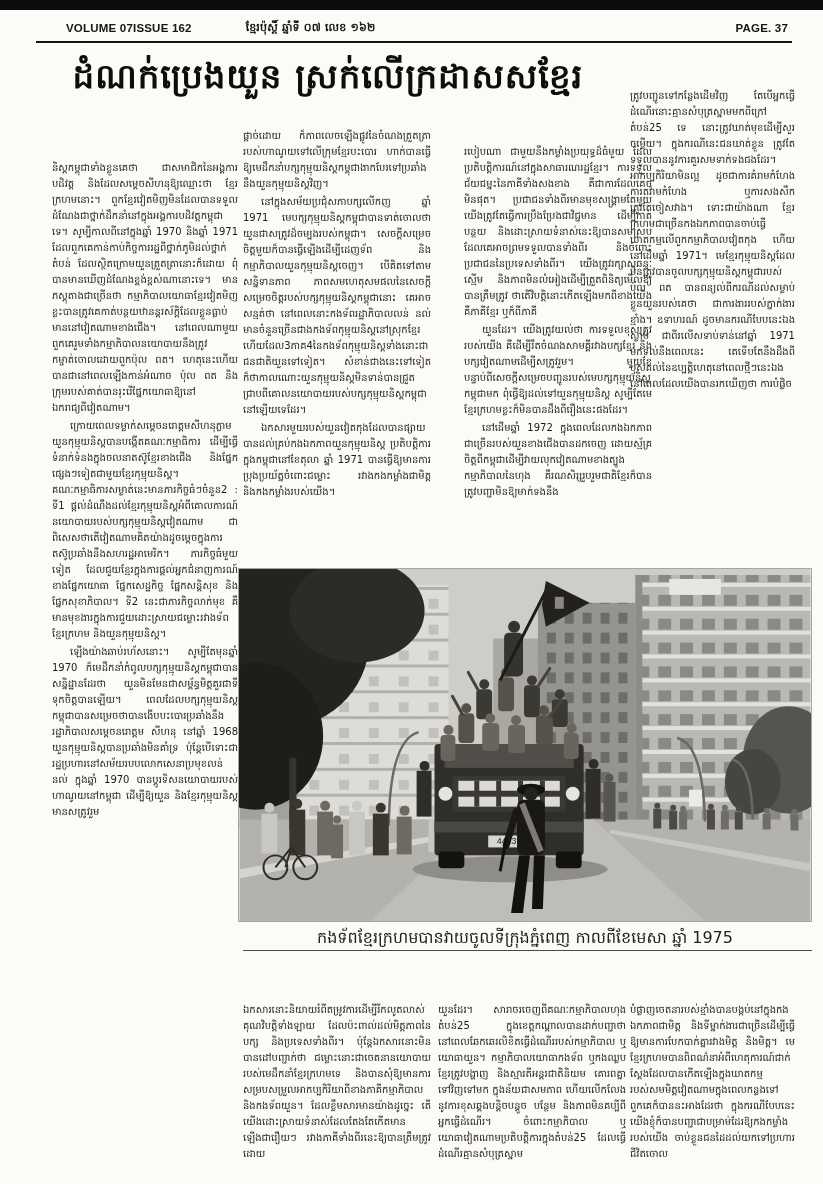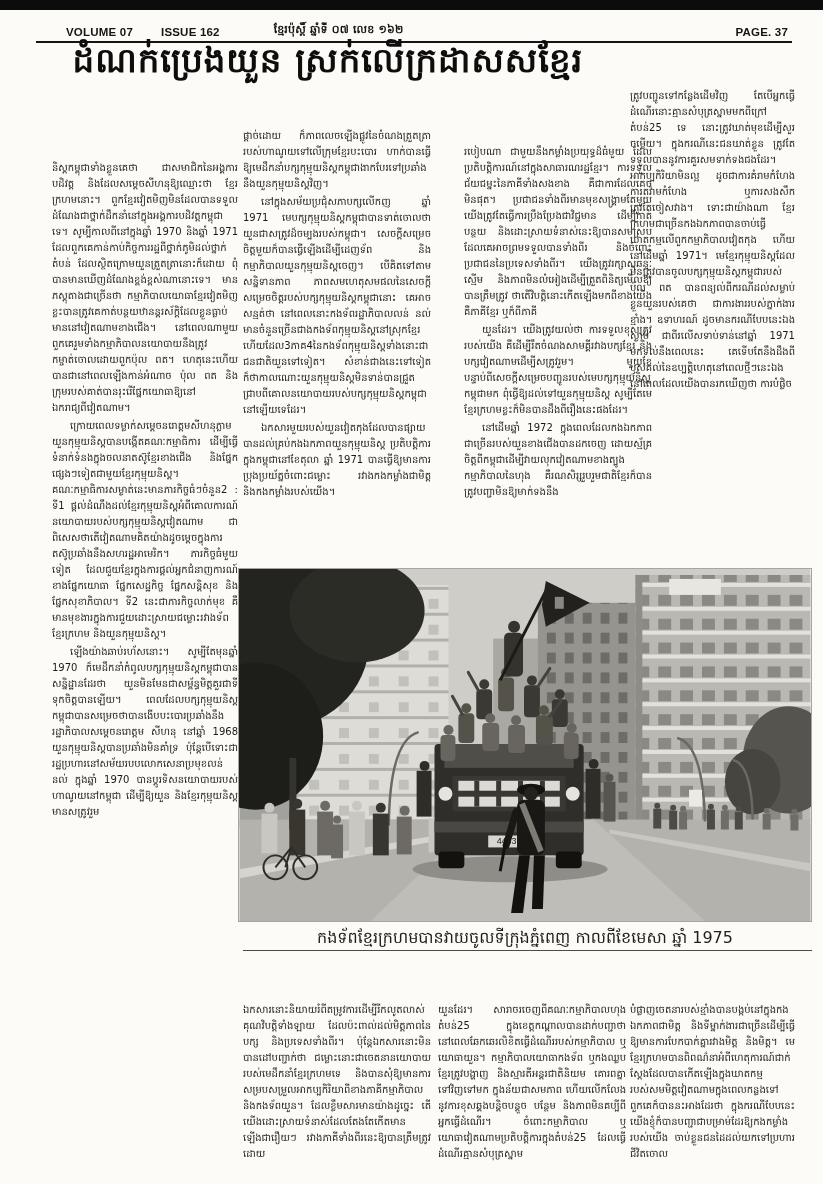--- a/index.html
+++ b/index.html
@@ -4,32 +4,32 @@
 <style>
   html,body { margin:0; padding:0; background:#9a9a9a; }
   .page {
     position:relative; width:823px; height:1184px; margin:0 auto;
     background:#fcfbf8; color:#171511; overflow:hidden;
     font-family:"Liberation Serif", serif;
   }
   .topbar { position:absolute; top:0; left:0; width:823px; height:10px; background:#0c0c0c; }
   .masthead {
     position:absolute; top:17px; left:36px; width:756px; height:21px;
-    display:flex; align-items:flex-end; padding-bottom:3px;
+    display:flex; align-items:center; padding-bottom:3px;
     border-bottom:2.5px solid #141414;
     font-family:"Liberation Sans", sans-serif; font-weight:bold; font-size:11.5px;
     letter-spacing:0.2px; white-space:nowrap;
   }
   .masthead .vol { margin-left:30px; }
-  .masthead .iss { margin-left:28px; }
+  .masthead .iss { }
   .masthead .kh-name { margin-left:44px; font-family:"DejaVu Sans", sans-serif; font-size:11px;padding-left:10px; }
   .masthead .adv { margin-left:56px; }
   .masthead .pg { margin-left:auto; margin-right:4px; }
   .headline {
-    position:absolute; top:28px; left:48px; width:560px; height:64px; margin:0;
+    position:absolute; top:44px; left:48px; width:560px; height:64px; margin:0;
     font-family:"DejaVu Sans", sans-serif; font-weight:bold; font-size:34px;
     text-align:center; line-height:64px; letter-spacing:1px; overflow:hidden;
     color:#0e0d0b;
   }
   .col {
     position:absolute; overflow:hidden;
     font-family:"DejaVu Sans", sans-serif; font-size:10px; line-height:1.6;
     text-align:justify; color:#1b1915;margin-top:44px;
   }
   .col p { margin:0 0 2px 0; text-indent:18px; }

